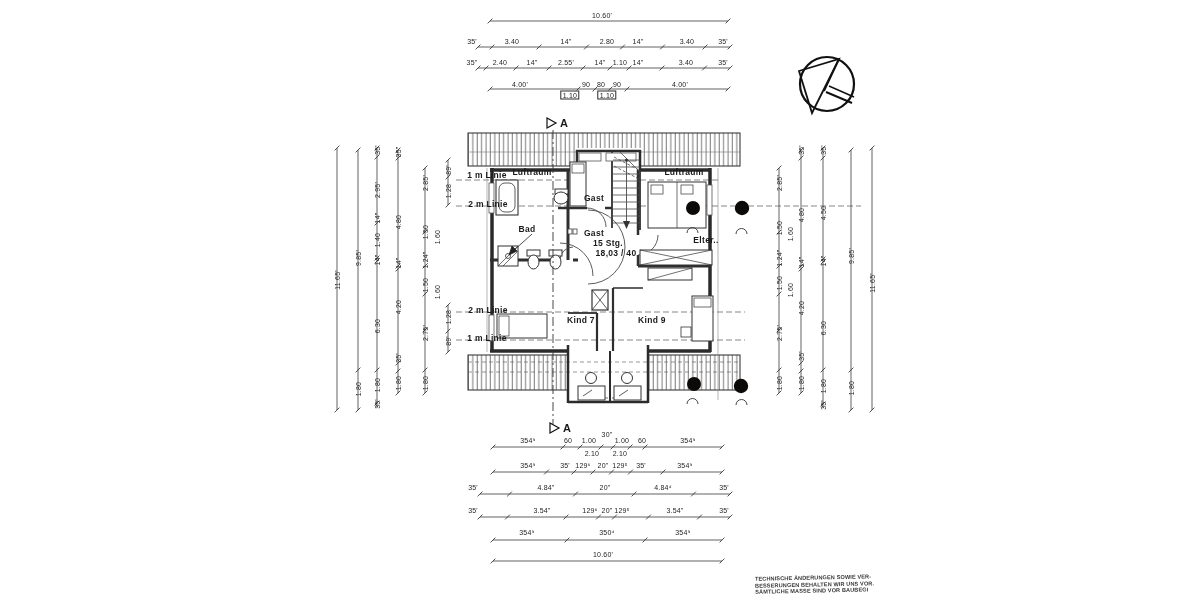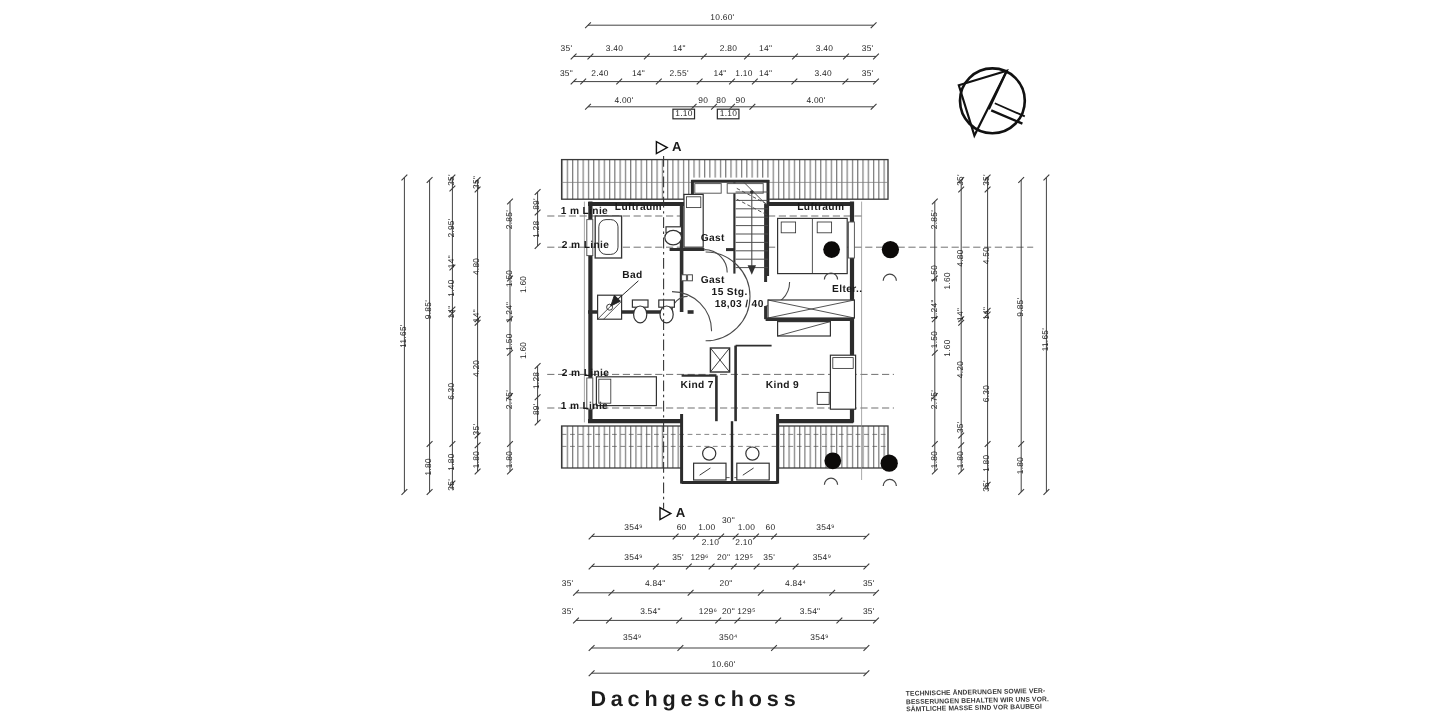--- a/index.html
+++ b/index.html
@@ -498,20 +498,19 @@
       <span class="plan" style="left: 616px; top: 253px;">18,03 / 40</span>
       <span class="plan" style="left: 706px; top: 240px;">Elter..</span>
       <span class="plan" style="left: 488px; top: 310px;">2 m Linie</span>
       <span class="plan" style="left: 581px; top: 320px;">Kind 7</span>
       <span class="plan" style="left: 652px; top: 320px;">Kind 9</span>
       <span class="plan" style="left: 487px; top: 338px;">1 m Linie</span>
       <span class="plan marker" style="left: 564px; top: 123px;">A</span>
       <span class="plan marker" style="left: 567px; top: 428px;">A</span>
     </div>
 
-  <div id="title">Dachgeschoss</div>
 
   <div id="disclaimer">
     <div>TECHNISCHE ÄNDERUNGEN SOWIE VER-</div>
     <div>BESSERUNGEN BEHALTEN WIR UNS VOR.</div>
     <div>SÄMTLICHE MASSE SIND VOR BAUBEGI</div>
   </div>
 </div>
 
 </body></html>

